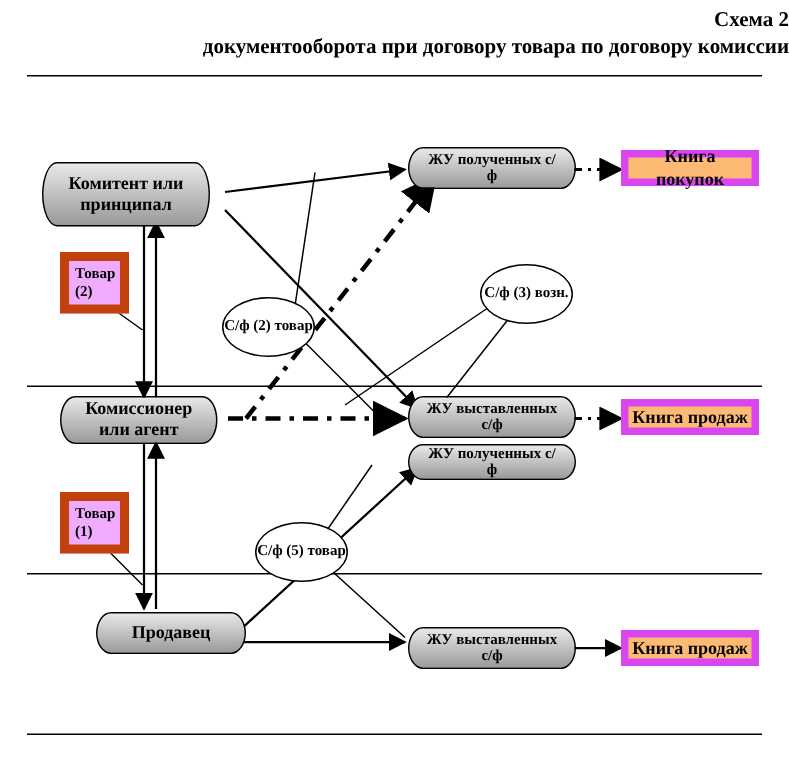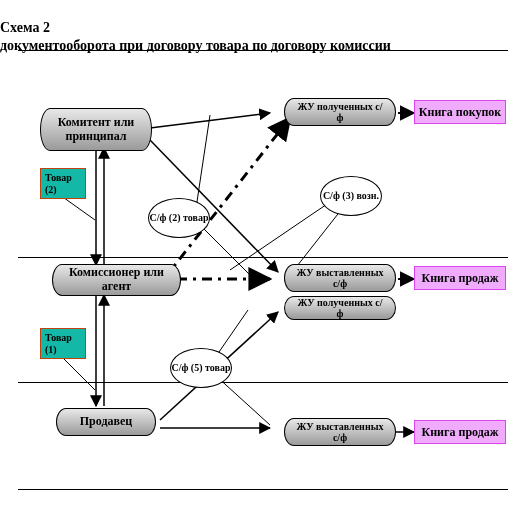--- a/index.html
+++ b/index.html
@@ -4,53 +4,53 @@
 <style>
   html,body{margin:0;padding:0}
   body{
     width:526px;height:505px;
     background:#fff;
     font-family:"Times New Roman",serif;
     font-size:12px;color:#000;
     position:relative;
   }
   .title{
-    text-align:left;font-weight:bold;
-    position:absolute;left:0;right:0;margin-top:14px;
+    text-align:right;font-weight:bold;
+    position:absolute;left:0;right:0;
   }
   .title1{top:6px;font-size:14px}
   .title2{top:24px;font-size:14px}
   .rule{
     position:absolute;left:18px;right:18px;height:0;
     border-top:1px solid #000;
   }
   .rule.r1{top:50px}
   .rule.r2{top:257px}
   .rule.r3{top:382px}
   .rule.r4{top:489px}
 
   .cyl{
     position:absolute;box-sizing:border-box;
     background:linear-gradient(#e8e8e8,#9a9a9a);
     border:1px solid #000;border-radius:10px/50%;
     text-align:center;font-weight:bold;
     display:flex;align-items:center;justify-content:center;
-    padding:0 10px;line-height:1.15;z-index:5;margin-left:12px;
+    padding:0 10px;line-height:1.15;z-index:5;
   }
   .cyl.small{font-size:10px;font-weight:bold}
   .box{
     position:absolute;box-sizing:border-box;
-    border:1px solid #d946ef;background:#f0abfc;
+    border:5px solid #d946ef;background:#fdba74;
     text-align:center;font-weight:bold;font-size:12px;
     display:flex;align-items:center;justify-content:center;
     z-index:5;
   }
   .callout{
     position:absolute;box-sizing:border-box;
-    border:1px solid #c2410c;background:#14b8a6;
+    border:6px solid #c2410c;background:#f0abfc;
     font-size:10px;font-weight:bold;padding:3px 4px;
     line-height:1.15;z-index:6;
   }
   .bubble{
     position:absolute;box-sizing:border-box;
     border:1px solid #000;background:#fff;
     border-radius:50%;
     font-size:10px;font-weight:bold;
     display:flex;align-items:center;justify-content:center;
     text-align:center;line-height:1.15;z-index:6;
@@ -109,22 +109,22 @@
   <line x1="215" y1="375" x2="270" y2="425" stroke="#000" stroke-width="1"></line>
 
   <line x1="195" y1="215" x2="210" y2="115" stroke="#000" stroke-width="1"></line>
   <line x1="200" y1="225" x2="250" y2="275" stroke="#000" stroke-width="1"></line>
 
   <line x1="333" y1="200" x2="230" y2="270" stroke="#000" stroke-width="1"></line>
   <line x1="345" y1="205" x2="290" y2="275" stroke="#000" stroke-width="1"></line>
 </svg>
 
 <div class="cyl" style="left:28px;top:108px;width:112px;height:43px">Комитент или принципал</div>
-<div class="cyl" style="left:40px;top:264px;width:129px;height:32px">Комиссионер или агент</div>
-<div class="cyl" style="left:44px;top:408px;width:100px;height:28px">Продавец</div>
+<div class="cyl" style="left:40px;top:264px;width:105px;height:32px">Комиссионер или агент</div>
+<div class="cyl" style="left:64px;top:408px;width:100px;height:28px">Продавец</div>
 
 <div class="cyl small" style="left:272px;top:98px;width:112px;height:28px">ЖУ полученных с/ф</div>
 <div class="cyl small" style="left:272px;top:264px;width:112px;height:28px">ЖУ выставленных с/ф</div>
 <div class="cyl small" style="left:272px;top:296px;width:112px;height:24px">ЖУ полученных с/ф</div>
 <div class="cyl small" style="left:272px;top:418px;width:112px;height:28px">ЖУ выставленных с/ф</div>
 
 <div class="box" style="left:414px;top:100px;width:92px;height:24px">Книга покупок</div>
 <div class="box" style="left:414px;top:266px;width:92px;height:24px">Книга продаж</div>
 <div class="box" style="left:414px;top:420px;width:92px;height:24px">Книга продаж</div>
 

